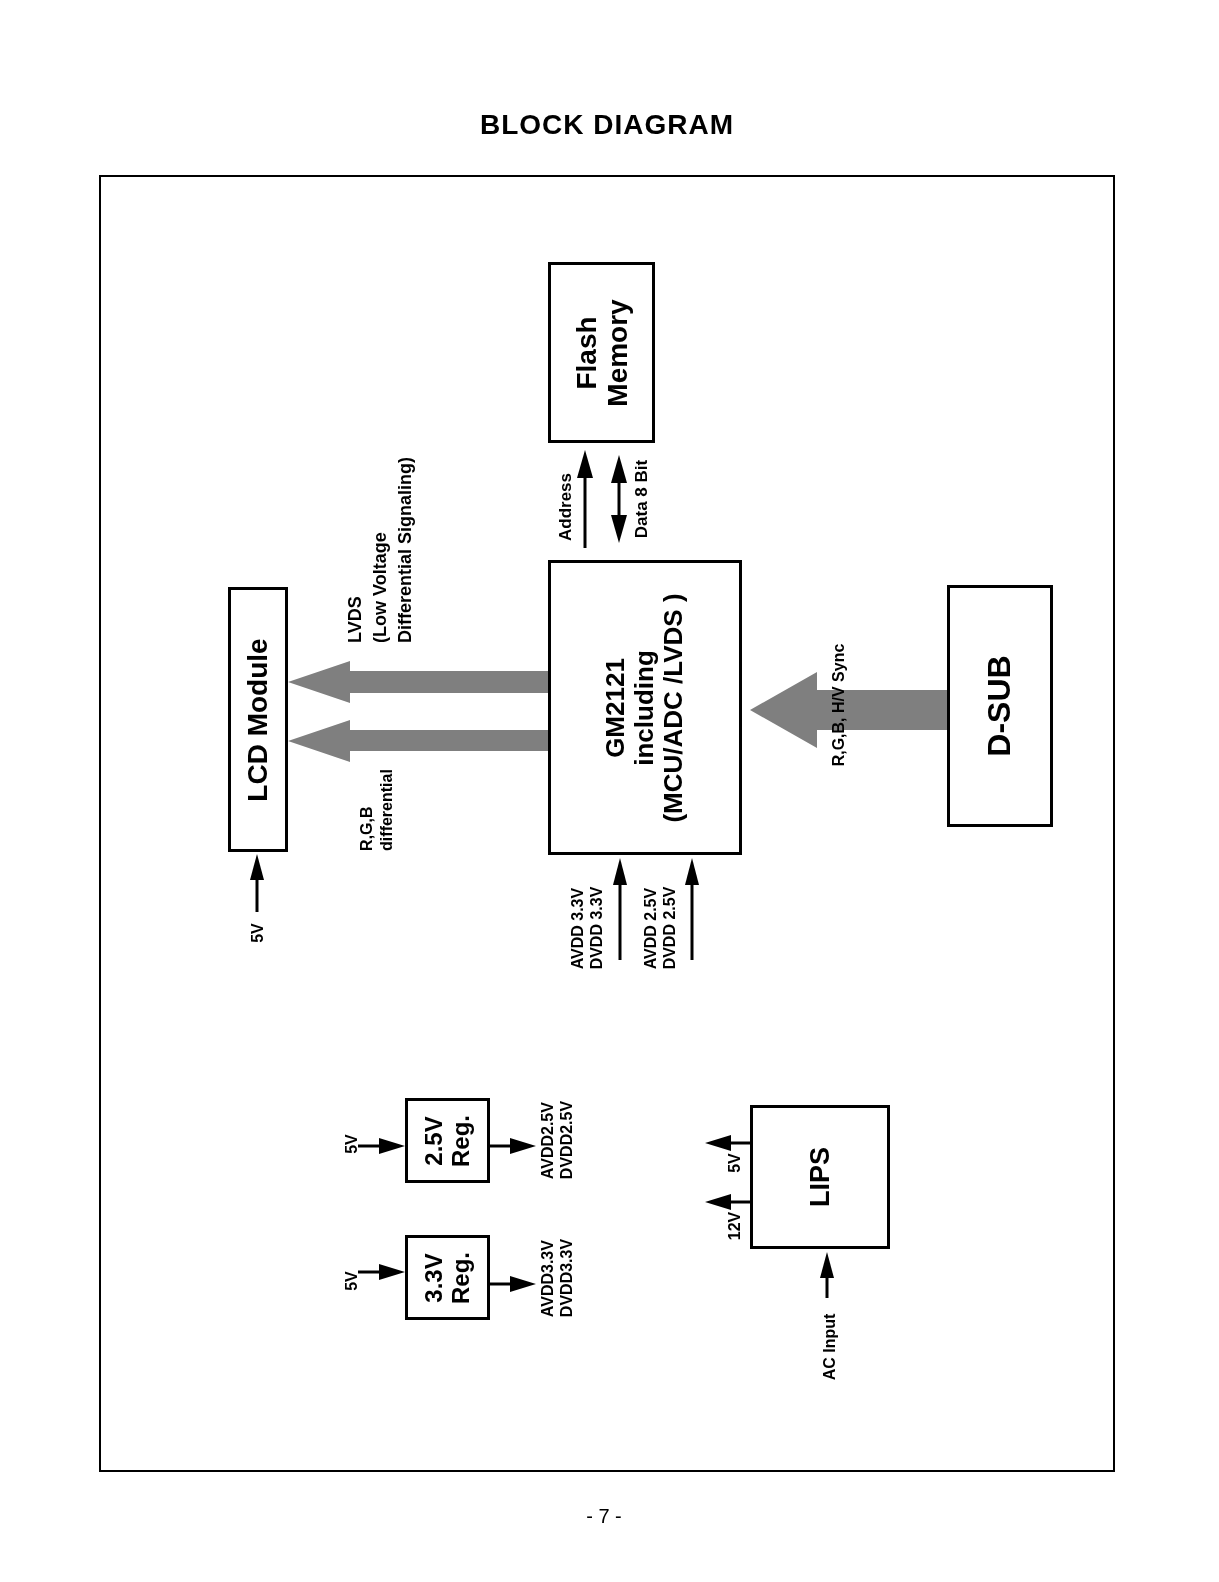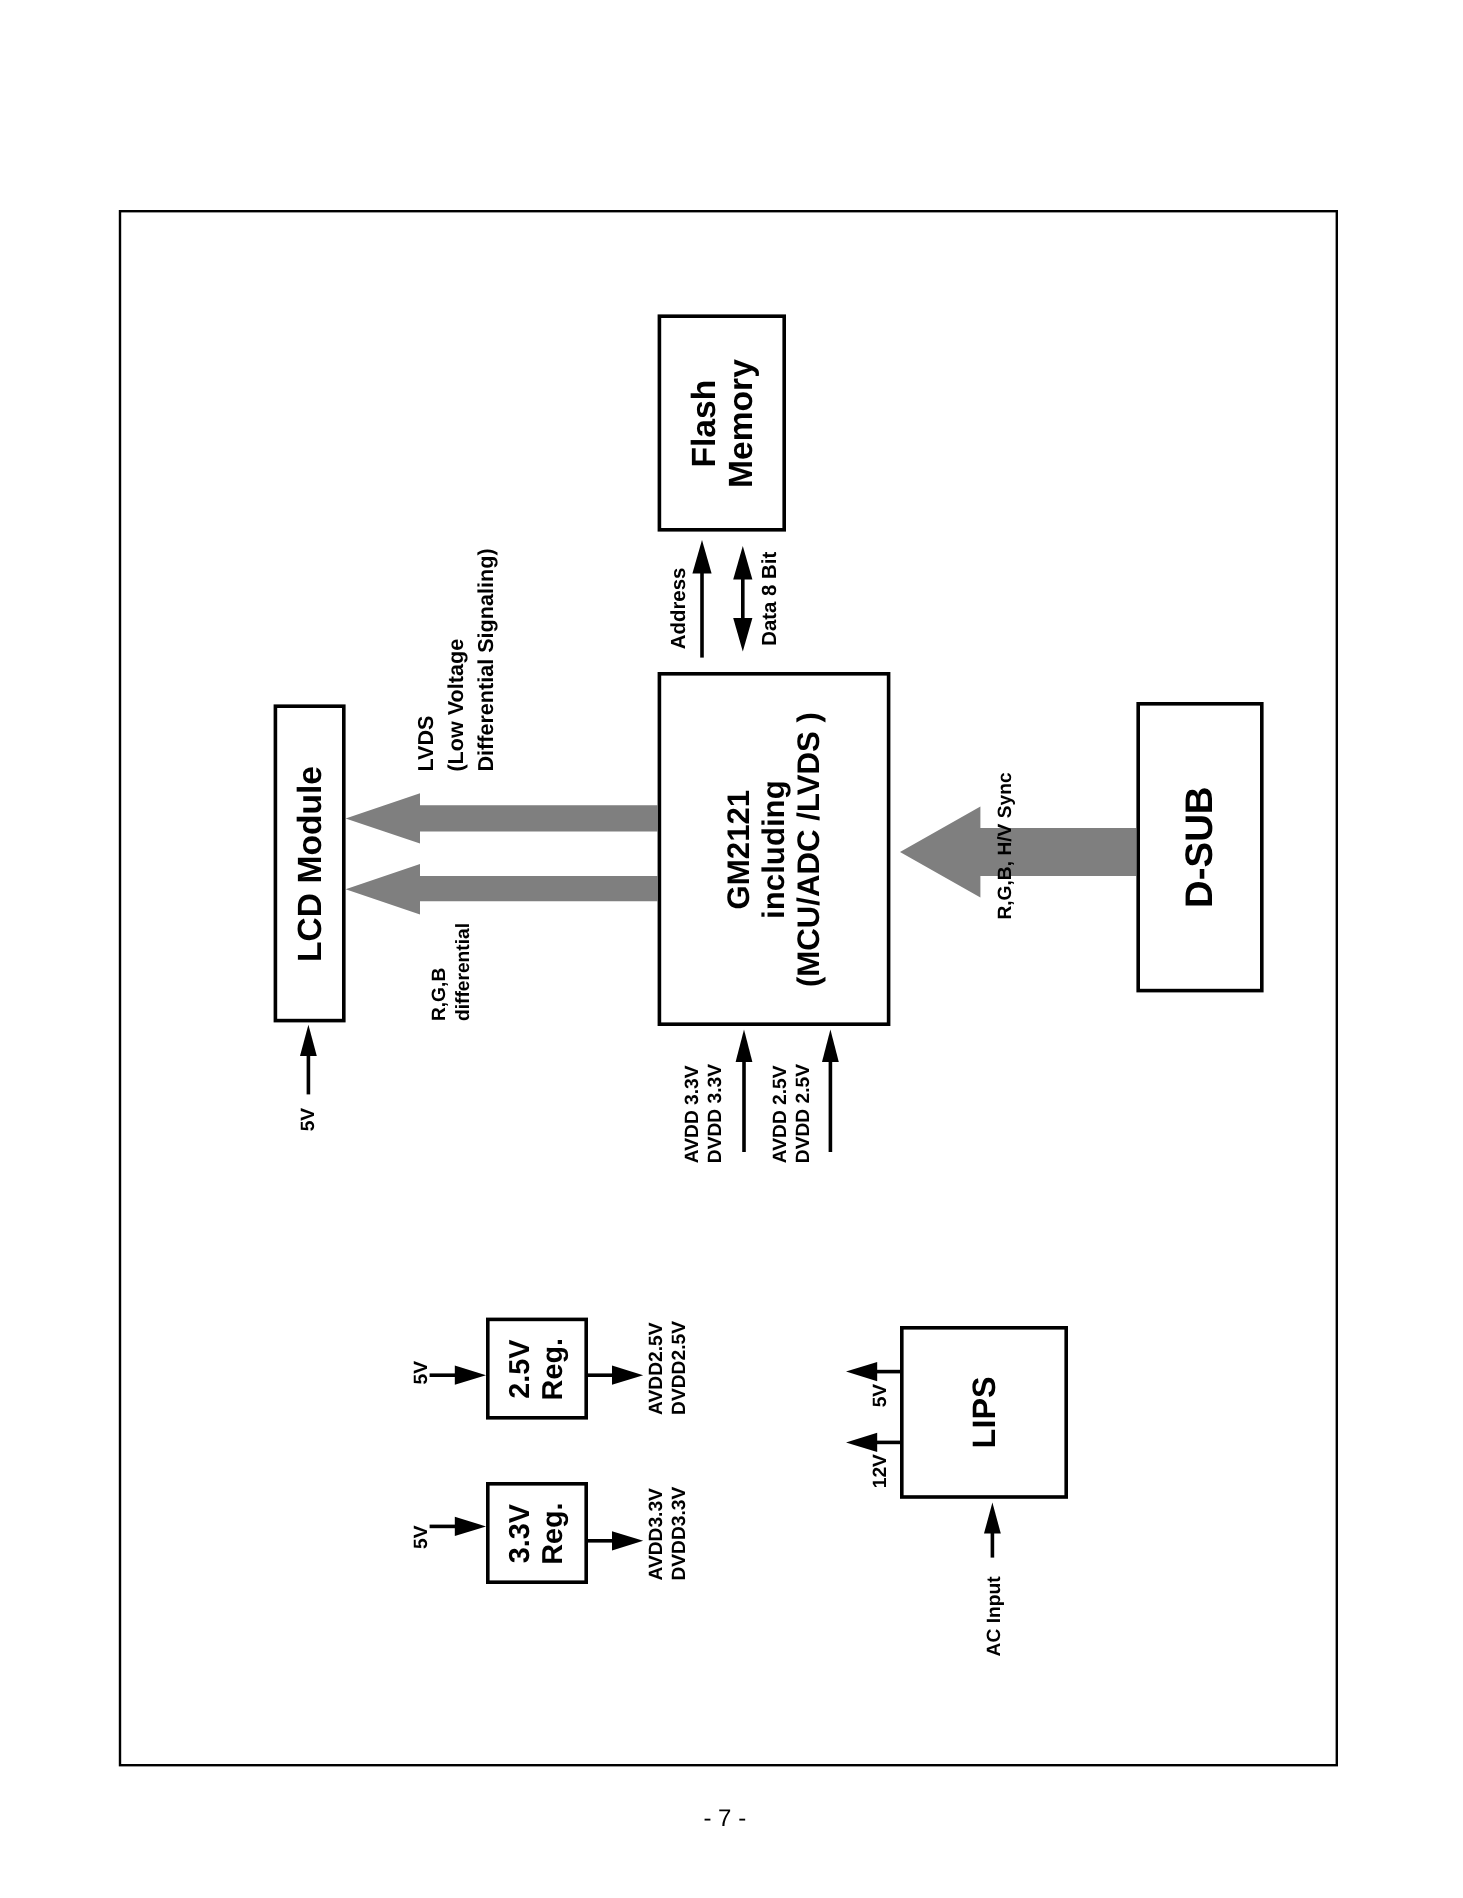--- a/index.html
+++ b/index.html
@@ -34,20 +34,21 @@
   .pagenum {
     position:absolute; left:604px; top:1516px; transform:translate(-50%,-50%);
     font-size:20px; white-space:nowrap;
   }
 </style>
 </head>
 <body>
 
 <div class="page">
 
+  <div class="title">BLOCK DIAGRAM</div>
 
   <div class="outer-border"></div>
 
   <svg class="svg-layer" width="1219" height="1582" viewBox="0 0 1219 1582">
 
     <polygon points="288,682 350,661 350,671 548,671 548,693 350,693 350,703" fill="#7f7f7f"></polygon>
     <polygon points="288,741 350,720 350,730 548,730 548,751 350,751 350,762" fill="#7f7f7f"></polygon>
     <polygon points="750,710 817,672 817,690 947,690 947,730 817,730 817,748" fill="#7f7f7f"></polygon>
 
     <line x1="585" y1="548" x2="585" y2="468" stroke="#000" stroke-width="3"></line>

